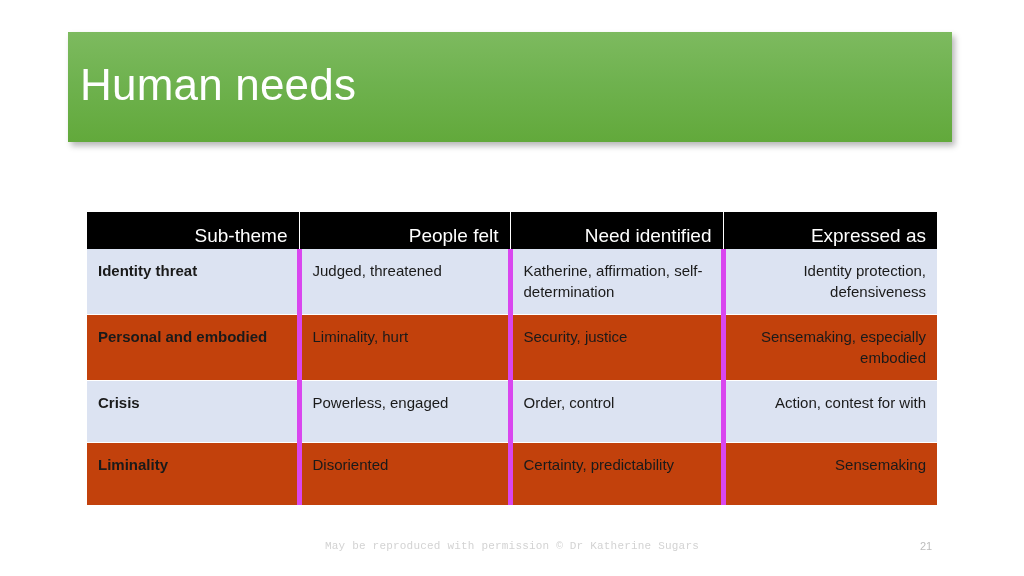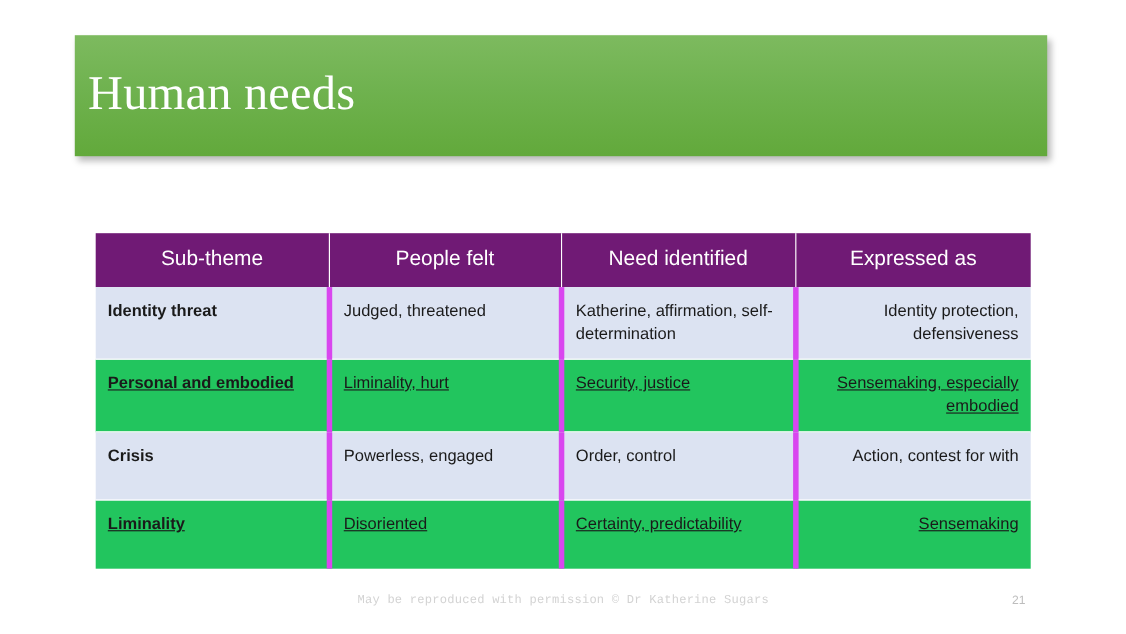--- a/index.html
+++ b/index.html
@@ -29,66 +29,66 @@
   .title-text {
     position: absolute;
     left: 12px;
     top: 26px;
     color: #ffffff;
     font-size: 44px;
     font-weight: 400;
     letter-spacing: 0.2px;
     line-height: 54px;
     white-space: nowrap;
-    font-family: Liberation Serif, serif;
+    font-family: Liberation Sans, sans-serif;
   }
 
   
   .data-table {
     position: absolute;
     left: 87px;
     top: 212px;
     width: 850px;
     border-collapse: collapse;
     table-layout: fixed;
     font-family: "Liberation Sans", sans-serif;
   }
   .data-table col.c1 { width: 212px; }
   .data-table col.c2 { width: 211px; }
   .data-table col.c3 { width: 213px; }
   .data-table col.c4 { width: 214px; }
 
   .data-table thead th {
-    background: #701a75;
+    background: #000000;
     color: #ffffff;
     font-size: 19px;
     font-weight: 400;
-    text-align: center;
-    padding: 13px 11px 14px 11px;
+    text-align: right;
+    padding: 13px 11px 2px 11px;
     border-right: 1px solid #ffffff;
     vertical-align: middle;
     height: 28px;
     box-sizing: border-box;
   }
   .data-table thead th:last-child { border-right: none; }
 
   .data-table tbody td {
     font-size: 15px;
     color: #1a1a1a;
     text-align: left;
     padding: 11px 11px 12px 11px;
     border-right: 5px solid #d946ef;
     border-bottom: 1px solid #ffffff;
     vertical-align: top;
     line-height: 21px;
   }
   .data-table tbody td:last-child { border-right: none; text-align: right; }
 
   .data-table tbody tr.row-odd td  { background: #dce3f2; }
-  .data-table tbody tr.row-even td { background: #22c55e; text-decoration: underline; }
+  .data-table tbody tr.row-even td { background: #c2410c; }
   .data-table tbody tr:last-child td { border-bottom: none; }
 
   .data-table tbody td.first-col {
     font-weight: bold;
   }
   .data-table tbody tr td { height: 62px; box-sizing: border-box; }
 
   
   .footer-credit {
     position: absolute;

